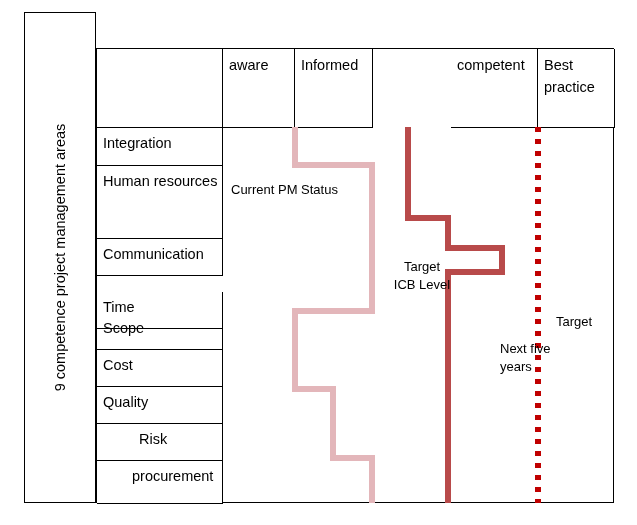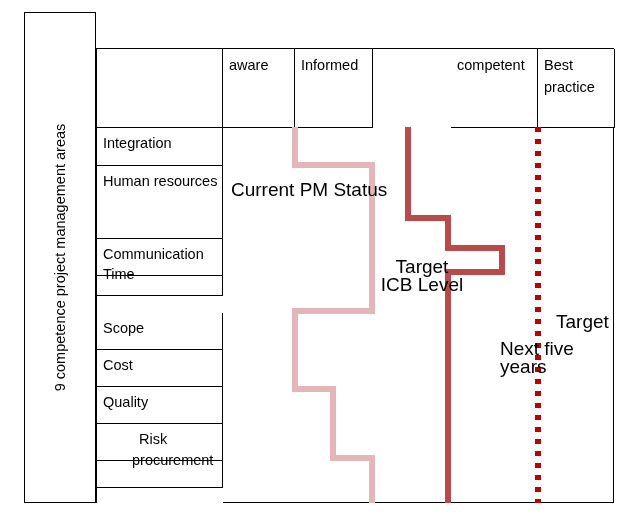--- a/index.html
+++ b/index.html
@@ -122,21 +122,21 @@
     left: 0;
     top: 0;
     width: 637px;
     height: 525px;
     pointer-events: none;
   }
 
   
   .annot {
     position: absolute;
-    font-size: 19px;
+    font-size: 13px;
     line-height: 18px;
     color: #000000;
     white-space: pre-line;
   }
   .annot-current  { left: 231px; top: 181px; }
   .annot-icb      { left: 377px; top: 258px; text-align: center; width: 90px; }
   .annot-next     { left: 452px; top: 340px; text-align: left; width: 80px; padding-left: 48px; }
   .annot-target   { left: 556px; top: 313px; }
 </style>
 </head>
@@ -157,26 +157,26 @@
         <div class="hdr-cell" style="left:198px;width:78px;">Informed</div>
         <div class="hdr-cell" style="left:354px;width:87px;">competent</div>
         <div class="hdr-cell" style="left:441px;width:77px;">Best
 practice</div>
       </div>
 
       <div class="rowlabel" style="top:79px;height:38px;">Integration</div>
       <div class="rowlabel" style="top:117px;height:73px;">Human
 resources</div>
       <div class="rowlabel" style="top:190px;height:37px;">Communication</div>
-      <div class="rowlabel" style="top:210px;height:37px;">Time</div>
+      <div class="rowlabel" style="top:243px;height:37px;">Time</div>
       <div class="rowlabel" style="top:264px;height:37px;">Scope</div>
       <div class="rowlabel" style="top:301px;height:37px;">Cost</div>
       <div class="rowlabel" style="top:338px;height:37px;">Quality</div>
       <div class="rowlabel" style="top:375px;height:37px;padding-left:42px;">Risk</div>
-      <div class="rowlabel" style="top:396px;height:43px;padding-left:35px;">procurement</div>
+      <div class="rowlabel" style="top:412px;height:43px;padding-left:35px;">procurement</div>
 
       <div class="plot-area"></div>
     </div>
   </div>
 
   <svg class="lines-svg" viewBox="0 0 637 525">
     <path id="current-line" fill="none" stroke-width="6" stroke-linecap="butt" stroke-linejoin="miter" d="M295,127 L295,165 L372,165 L372,311 L295,311 L295,389 L333,389 L333,458 L372,458 L372,503" stroke="#E3B6BA"></path>
     <path id="target-line" fill="none" stroke-width="6" stroke-linecap="butt" stroke-linejoin="miter" d="M408,127 L408,218 L448,218 L448,248 L502,248 L502,272 L448,272 L448,503" stroke="#B84A4A"></path>
     <line id="dotted-line" stroke-width="6" stroke-dasharray="5 7" stroke-linecap="butt" x1="538" x2="538" y1="127" y2="503" stroke="#C00000"></line>
   </svg>

